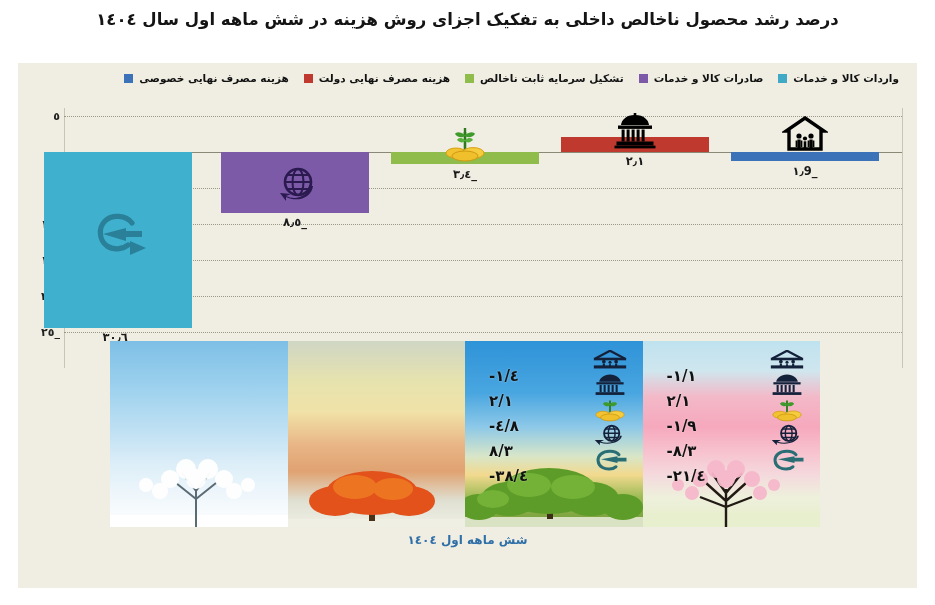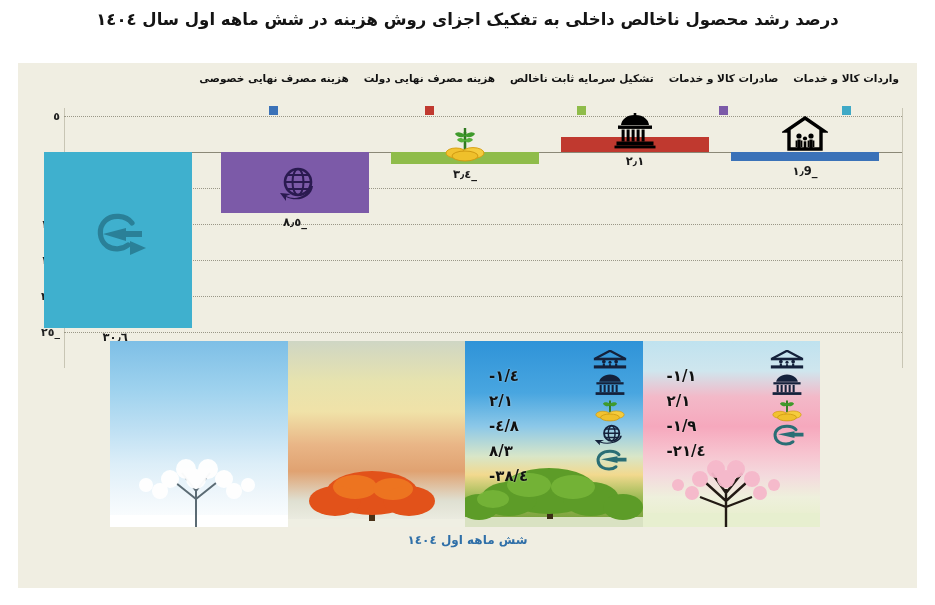--- a/index.html
+++ b/index.html
@@ -29,21 +29,21 @@
   }
 
   
   .legend{
     position:absolute;right:18px;top:10px;
     display:flex;flex-direction:row;align-items:center;
     direction:rtl;gap:15px;
     font-size:10.5px;color:#111;font-weight:bold;
     white-space:nowrap;
   }
-  .legend-item{display:flex;flex-direction:column;align-items:center;gap:22px;}
+  .legend-item{display:flex;flex-direction:row;align-items:center;gap:6px;}
   .legend-swatch{width:9px;height:9px;display:inline-block;flex:none;}
   .legend-label{line-height:1;}
 
   
   .plot{
     position:absolute;left:0px;top:45px;
     width:899px;height:260px;
   }
   .yaxis{
     position:absolute;left:0;top:0;width:46px;height:260px;
@@ -358,20 +358,31 @@
               <svg width="44" height="24" viewBox="0 0 56 30">
                 <path d="M28 3 L28 18" stroke="#2f7a20" stroke-width="2.4"></path>
                 <path d="M28 7 C23 4 20 5 19 7 C22 11 26 11 28 9 Z" fill="#3f9a2c"></path>
                 <path d="M28 7 C33 4 36 5 37 7 C34 11 30 11 28 9 Z" fill="#3f9a2c"></path>
                 <ellipse cx="19" cy="21" rx="9" ry="4.4" fill="#f2c230" stroke="#cf9c12" stroke-width=".9"></ellipse>
                 <ellipse cx="36" cy="21" rx="10" ry="4.8" fill="#f5cc3d" stroke="#cf9c12" stroke-width=".9"></ellipse>
                 <ellipse cx="28" cy="24.5" rx="12" ry="4.4" fill="#efc02b" stroke="#c9930d" stroke-width=".9"></ellipse>
               </svg>
             </span>
             <span class="sval">-١/٩</span>
+          </div>
+          <div class="srow">
+            <span class="sicon">
+              <svg width="40" height="22" viewBox="0 0 46 26">
+                <circle cx="25" cy="11" r="9" fill="none" stroke="#14213b" stroke-width="2.2"></circle>
+                <ellipse cx="25" cy="11" rx="4" ry="9" fill="none" stroke="#14213b" stroke-width="1.7"></ellipse>
+                <path d="M16 11 L34 11 M18 6 L32 6 M18 16 L32 16" stroke="#14213b" stroke-width="1.7"></path>
+                <path d="M35 14 C33 21 21 24 12 21 L16 19 L5 19 L11 25 L11 22 C23 26 36 21 37 14 Z" fill="#14213b"></path>
+              </svg>
+            </span>
+            <span class="sval">-٨/٣</span>
           </div>
           <div class="srow">
             <span class="sicon">
               <svg width="42" height="24" viewBox="0 0 56 30">
                 <path d="M40 8 C35 2 22 2 16 7 C10 12 11 21 18 25 C23 28 31 28 36 24" fill="none" stroke="#2a6e75" stroke-width="4" stroke-linecap="round"></path>
                 <path d="M38 10 L16 14 L38 19 Z" fill="#2a6e75"></path>
                 <rect x="34" y="12" width="16" height="5" fill="#2a6e75"></rect>
               </svg>
             </span>
             <span class="sval">-٢١/٤</span>

